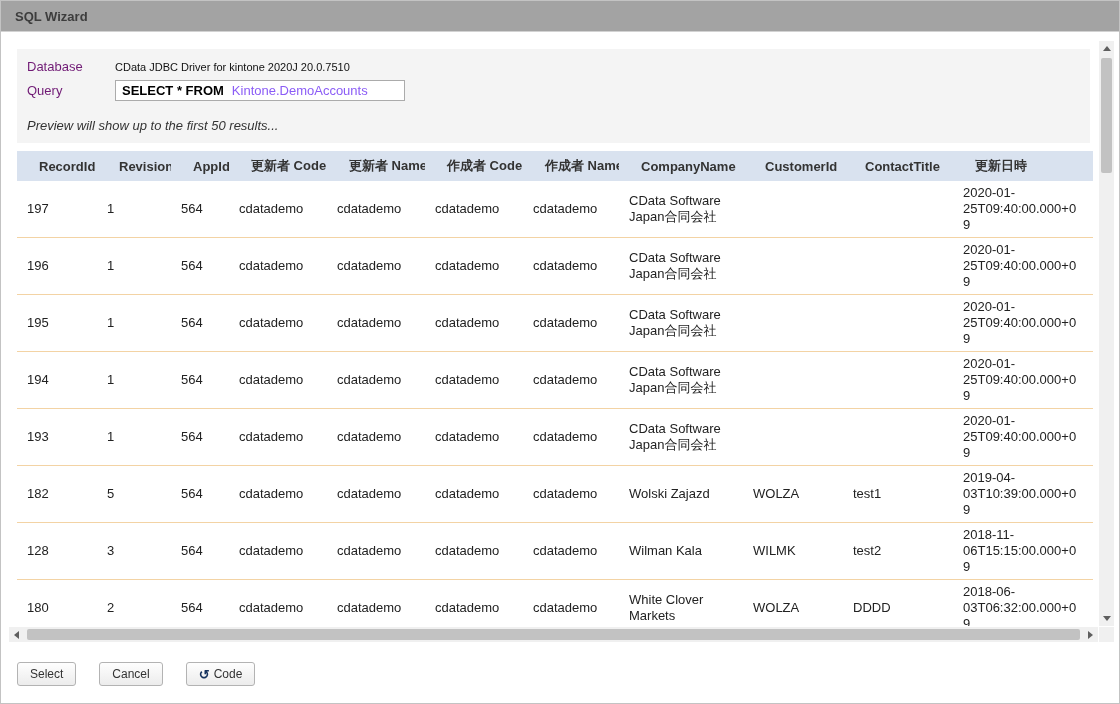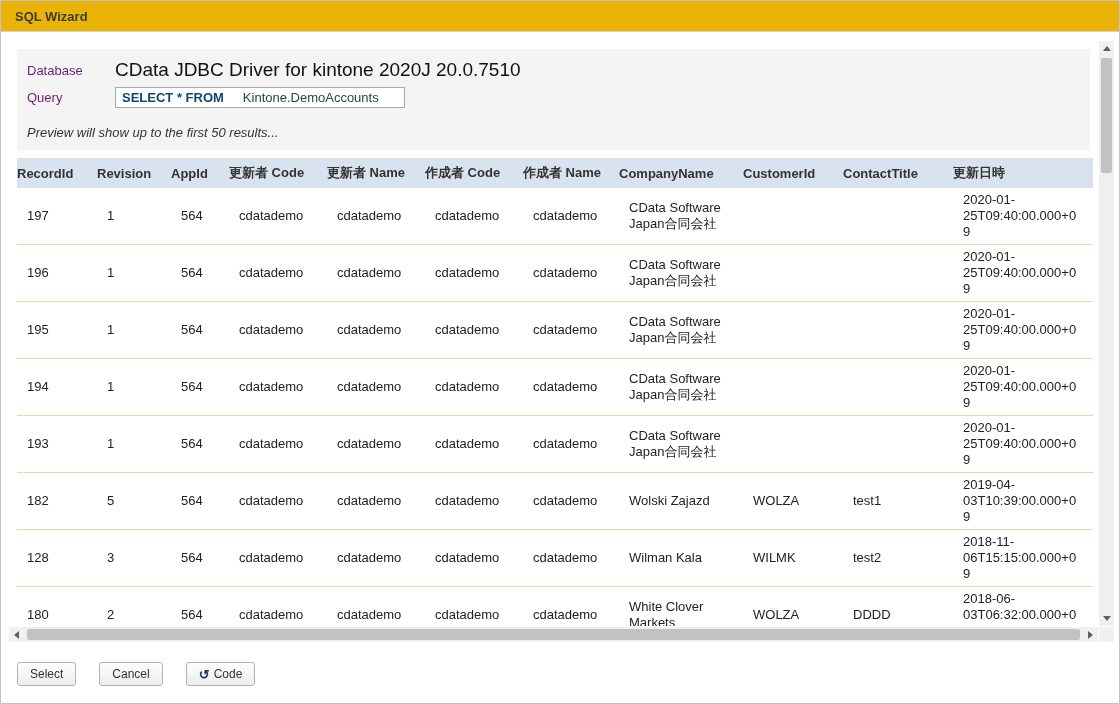--- a/index.html
+++ b/index.html
@@ -11,21 +11,21 @@
     overflow: hidden;
   }
   .window {
     width: 1120px; height: 704px;
     border: 1px solid #c3c3c3;
     background: #ffffff;
     display: flex; flex-direction: column;
   }
   .titlebar {
     height: 31px;
-    background: #eab308;
+    background: #a3a3a3;
     border-bottom: 1px solid #d2d2d2;
     display: flex; align-items: center;
     padding-left: 14px;
     font-size: 13px; font-weight: bold; color: #3d3d3d;
     flex: 0 0 auto;
   }
   .dialog-body { flex: 1; display: flex; flex-direction: column; padding: 9px 5px 0 8px; }
 
   .scroll-area {
     position: relative;
@@ -44,49 +44,49 @@
   .info-panel {
     background: #f4f4f4;
     padding: 10px 12px 10px 10px;
     margin-bottom: 8px;
   }
   .info-row { display: flex; align-items: center; margin-bottom: 6px; }
   .info-label {
     width: 88px; flex: 0 0 auto;
     font-size: 13px; font-weight: normal; color: #701a75;
   }
-  .info-value { font-size: 19px; color: #111; }
+  .info-value { font-size: 11px; color: #111; }
   .query-input {
     background: #ffffff;
     border: 1px solid #ababab;
     width: 290px; height: 21px;
     padding: 2px 6px;
     font-size: 13px;
     white-space: nowrap; overflow: hidden;
     cursor: text;
   }
-  .sql-kw { color: #0c4a6e; font-weight: bold; }
-  .query-table { margin-left: 19px; color: #14532d; }
+  .sql-kw { color: #000000; font-weight: bold; }
+  .query-table { margin-left: 8px; color: #8b5cf6; }
   .preview-note {
     font-size: 13px; font-style: italic; color: #333;
     margin-top: 17px;
   }
 
   table.results {
     border-collapse: collapse;
     table-layout: fixed;
     width: 1076px;
     font-size: 13px;
   }
   table.results th {
     background: #d9e2ef;
     text-align: left;
     font-weight: bold;
     color: #333;
-    padding: 6px 0;
+    padding: 6px 22px;
     white-space: nowrap;
     overflow: hidden;
   }
   table.results td {
     padding: 4px 10px;
     vertical-align: middle;
     line-height: 16px;
     color: #222;
     border-bottom: 1px solid #f3d3a4;
     word-wrap: break-word;

